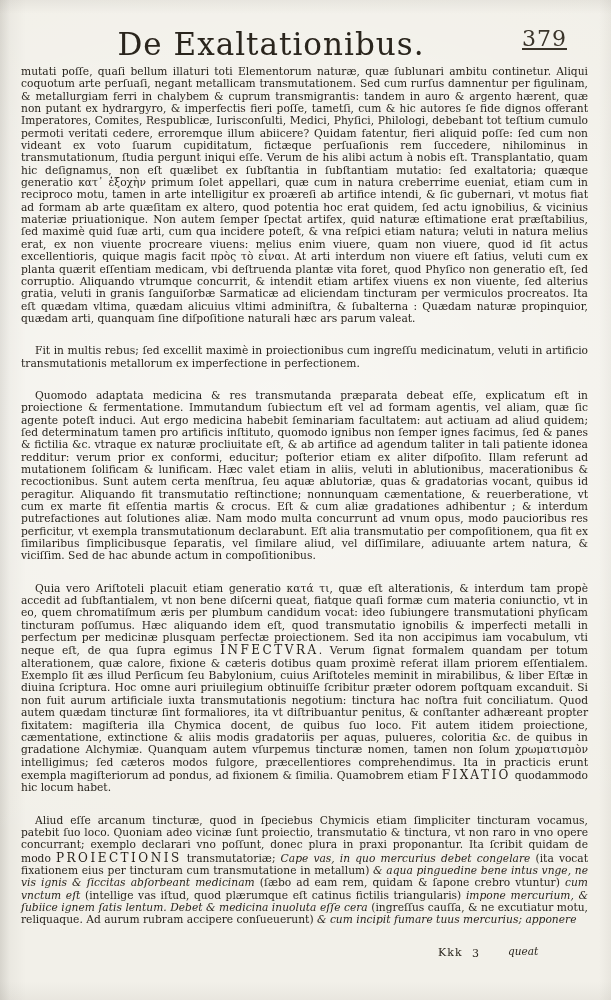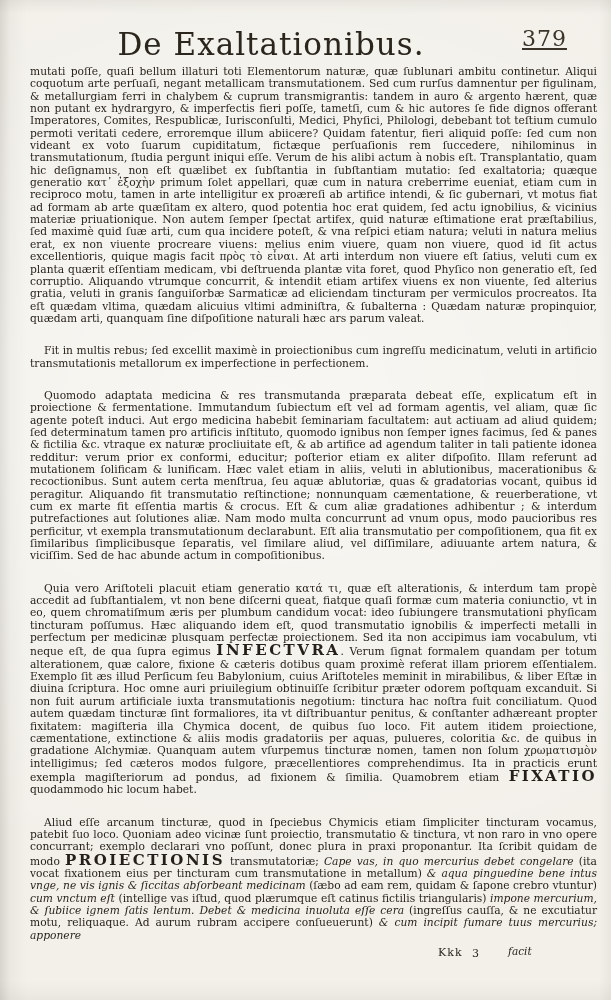--- a/index.html
+++ b/index.html
@@ -21,30 +21,30 @@
   .header{position:absolute;top:26px;left:0;width:100%;height:40px;}
   .running-title{
     position:absolute;left:0;right:96px;text-align:center;
     font-size:31px;letter-spacing:1px;color:#2a251d;padding-left:27px;
   }
   .page-number{
     position:absolute;right:44px;top:0;
     font-size:22px;color:#3a342a;letter-spacing:1px;text-decoration:underline;
   }
   .text-block{
-    position:absolute;top:66px;left:30px;width:567px;
+    position:absolute;top:66px;left:21px;width:567px;
     font-size:10.7px;line-height:12.35px;
     text-align:justify;
     color:#241f18;
   }
   .para{margin:0;padding:0;}
   .para.gap{margin-top:20px;}
   .para.indent{text-indent:14px;}
   .it{font-style:italic;}
-  .caps{letter-spacing:2.5px;font-size:15px;font-weight:bold;}
+  .caps{letter-spacing:2.5px;font-size:12px;}
   .footer{
     position:absolute;top:946px;left:0;width:100%;
     font-size:11px;color:#2a251d;
   }
   .signature{position:absolute;left:418px;top:0;letter-spacing:1px;margin-left:20px;}
   .signature-num{position:absolute;left:472px;top:1px;}
   .catchword{position:absolute;left:508px;top:-1px;font-style:italic;font-size:10.5px;}
 </style>
 </head>
 <body>
@@ -60,16 +60,16 @@
       <p class="para"><span>mutati poſſe, quaſi bellum illaturi toti Elementorum naturæ, quæ ſublunari ambitu continetur. Aliqui coquotum arte perſuaſi, negant metallicam transmutationem. Sed cum rurſus damnentur per figulinam, &amp; metallurgiam ferri in chalybem &amp; cuprum transmigrantis: tandem in auro &amp; argento hærent, quæ non putant ex hydrargyro, &amp; imperfectis fieri poſſe, tametſi, cum &amp; hic autores ſe fide dignos offerant Imperatores, Comites, Respublicæ, Iurisconſulti, Medici, Phyſici, Philologi, debebant tot teſtium cumulo permoti veritati cedere, erroremque illum abiicere? Quidam fatentur, fieri aliquid poſſe: ſed cum non videant ex voto ſuarum cupiditatum, fictæque perſuaſionis rem ſuccedere, nihilominus in transmutationum, ſtudia pergunt iniqui eſſe. Verum de his alibi actum à nobis eſt. Transplantatio, quam hic deſignamus, non eſt quælibet ex ſubſtantia in ſubſtantiam mutatio: ſed exaltatoria; quæque generatio κατ᾽ ἐξοχὴν primum ſolet appellari, quæ cum in natura creberrime eueniat, etiam cum in reciproco motu, tamen in arte intelligitur ex proæreſi ab artifice intendi, &amp; ſic gubernari, vt motus fiat ad formam ab arte quæſitam ex altero, quod potentia hoc erat quidem, ſed actu ignobilius, &amp; vicinius materiæ priuationique. Non autem ſemper ſpectat artifex, quid naturæ eſtimatione erat præſtabilius, ſed maximè quid ſuæ arti, cum qua incidere poteſt, &amp; vna reſpici etiam natura; veluti in natura melius erat, ex non viuente procreare viuens: melius enim viuere, quam non viuere, quod id ſit actus excellentioris, quique magis facit πρὸς τὸ εἶναι. At arti interdum non viuere eſt ſatius, veluti cum ex planta quærit eſſentiam medicam, vbi deſtruenda plantæ vita foret, quod Phyſico non generatio eſt, ſed corruptio. Aliquando vtrumque concurrit, &amp; intendit etiam artifex viuens ex non viuente, ſed alterius gratia, veluti in granis ſanguiſorbæ Sarmaticæ ad eliciendam tincturam per vermiculos procreatos. Ita eſt quædam vltima, quædam alicuius vltimi adminiſtra, &amp; ſubalterna : Quædam naturæ propinquior, quædam arti, quanquam ſine diſpoſitione naturali hæc ars parum valeat.</span></p>
       <p class="para indent gap"><span>Fit in multis rebus; ſed excellit maximè in proiectionibus cum ingreſſu medicinatum, veluti in artificio transmutationis metallorum ex imperfectione in perfectionem.</span></p>
       <p class="para indent gap"><span>Quomodo adaptata medicina &amp; res transmutanda præparata debeat eſſe, explicatum eſt in proiectione &amp; fermentatione. Immutandum ſubiectum eſt vel ad formam agentis, vel aliam, quæ ſic agente poteſt induci. Aut ergo medicina habebit ſeminariam facultatem: aut actiuam ad aliud quidem; ſed determinatum tamen pro artificis inſtituto, quomodo ignibus non ſemper ignes facimus, ſed &amp; panes &amp; fictilia &amp;c. vtraque ex naturæ procliuitate eſt, &amp; ab artifice ad agendum taliter in tali patiente idonea redditur: verum prior ex conformi, educitur; poſterior etiam ex aliter diſpoſito. Illam referunt ad mutationem ſolificam &amp; lunificam. Hæc valet etiam in aliis, veluti in ablutionibus, macerationibus &amp; recoctionibus. Sunt autem certa menſtrua, ſeu aquæ ablutoriæ, quas &amp; gradatorias vocant, quibus id peragitur. Aliquando fit transmutatio reſtinctione; nonnunquam cæmentatione, &amp; reuerberatione, vt cum ex marte fit eſſentia martis &amp; crocus. Eſt &amp; cum aliæ gradationes adhibentur ; &amp; interdum putrefactiones aut ſolutiones aliæ. Nam modo multa concurrunt ad vnum opus, modo paucioribus res perficitur, vt exempla transmutationum declarabunt. Eſt alia transmutatio per compoſitionem, qua fit ex ſimilaribus ſimplicibusque ſeparatis, vel ſimilare aliud, vel diſſimilare, adiuuante artem natura, &amp; viciſſim. Sed de hac abunde actum in compoſitionibus.</span></p>
       <p class="para indent gap"><span>Quia vero Ariſtoteli placuit etiam generatio κατά τι, quæ eſt alterationis, &amp; interdum tam propè accedit ad ſubſtantialem, vt non bene diſcerni queat, fiatque quaſi formæ cum materia coniunctio, vt in eo, quem chromatiſmum æris per plumbum candidum vocat: ideo ſubiungere transmutationi phyſicam tincturam poſſumus. Hæc aliquando idem eſt, quod transmutatio ignobilis &amp; imperfecti metalli in perfectum per medicinæ plusquam perfectæ proiectionem. Sed ita non accipimus iam vocabulum, vti neque eſt, de qua ſupra egimus </span><span class="caps">INFECTVRA</span><span>. Verum ſignat formalem quandam per totum alterationem, quæ calore, fixione &amp; cæteris dotibus quam proximè referat illam priorem eſſentialem. Exemplo ſit æs illud Perſicum ſeu Babylonium, cuius Ariſtoteles meminit in mirabilibus, &amp; liber Eſtæ in diuina ſcriptura. Hoc omne auri priuilegium obtinuiſſe ſcribitur præter odorem poſtquam excanduit. Si non fuit aurum artificiale iuxta transmutationis negotium: tinctura hac noſtra fuit conciliatum. Quod autem quædam tincturæ ſint formaliores, ita vt diſtribuantur penitus, &amp; conſtanter adhæreant propter fixitatem: magiſteria illa Chymica docent, de quibus ſuo loco. Fit autem itidem proiectione, cæmentatione, extinctione &amp; aliis modis gradatoriis per aquas, pulueres, coloritia &amp;c. de quibus in gradatione Alchymiæ. Quanquam autem vſurpemus tincturæ nomen, tamen non ſolum χρωματισμὸν intelligimus; ſed cæteros modos fulgore, præcellentiores comprehendimus. Ita in practicis erunt exempla magiſteriorum ad pondus, ad fixionem &amp; ſimilia. Quamobrem etiam </span><span class="caps">FIXATIO</span><span> quodammodo hic locum habet.</span></p>
       <p class="para indent gap"><span>Aliud eſſe arcanum tincturæ, quod in ſpeciebus Chymicis etiam ſimpliciter tincturam vocamus, patebit ſuo loco. Quoniam adeo vicinæ ſunt proiectio, transmutatio &amp; tinctura, vt non raro in vno opere concurrant; exemplo declarari vno poſſunt, donec plura in praxi proponantur. Ita ſcribit quidam de modo </span><span class="caps">PROIECTIONIS</span><span> transmutatoriæ; </span><span class="it">Cape vas, in quo mercurius debet congelare </span><span>(ita vocat fixationem eius per tincturam cum transmutatione in metallum) </span><span class="it">&amp; aqua pinguedine bene intus vnge, ne vis ignis &amp; ſiccitas abſorbeant medicinam </span><span>(ſæbo ad eam rem, quidam &amp; ſapone crebro vtuntur) </span><span class="it">cum vnctum eſt </span><span>(intellige vas iſtud, quod plærumque eſt catinus fictilis triangularis) </span><span class="it">impone mercurium, &amp; ſubiice ignem ſatis lentum. Debet &amp; medicina inuoluta eſſe cera </span><span>(ingreſſus cauſſa, &amp; ne excutiatur motu, reliquaque. Ad aurum rubram accipere conſueuerunt) </span><span class="it">&amp; cum incipit fumare tuus mercurius; apponere</span></p>
     </div>
 
   <div class="footer">
     <span class="signature">Kkk</span>
     <span class="signature-num">3</span>
-    <span class="catchword">facit</span>
+    <span class="catchword">queat</span>
   </div>
 
 </div>
 
 </body></html>

